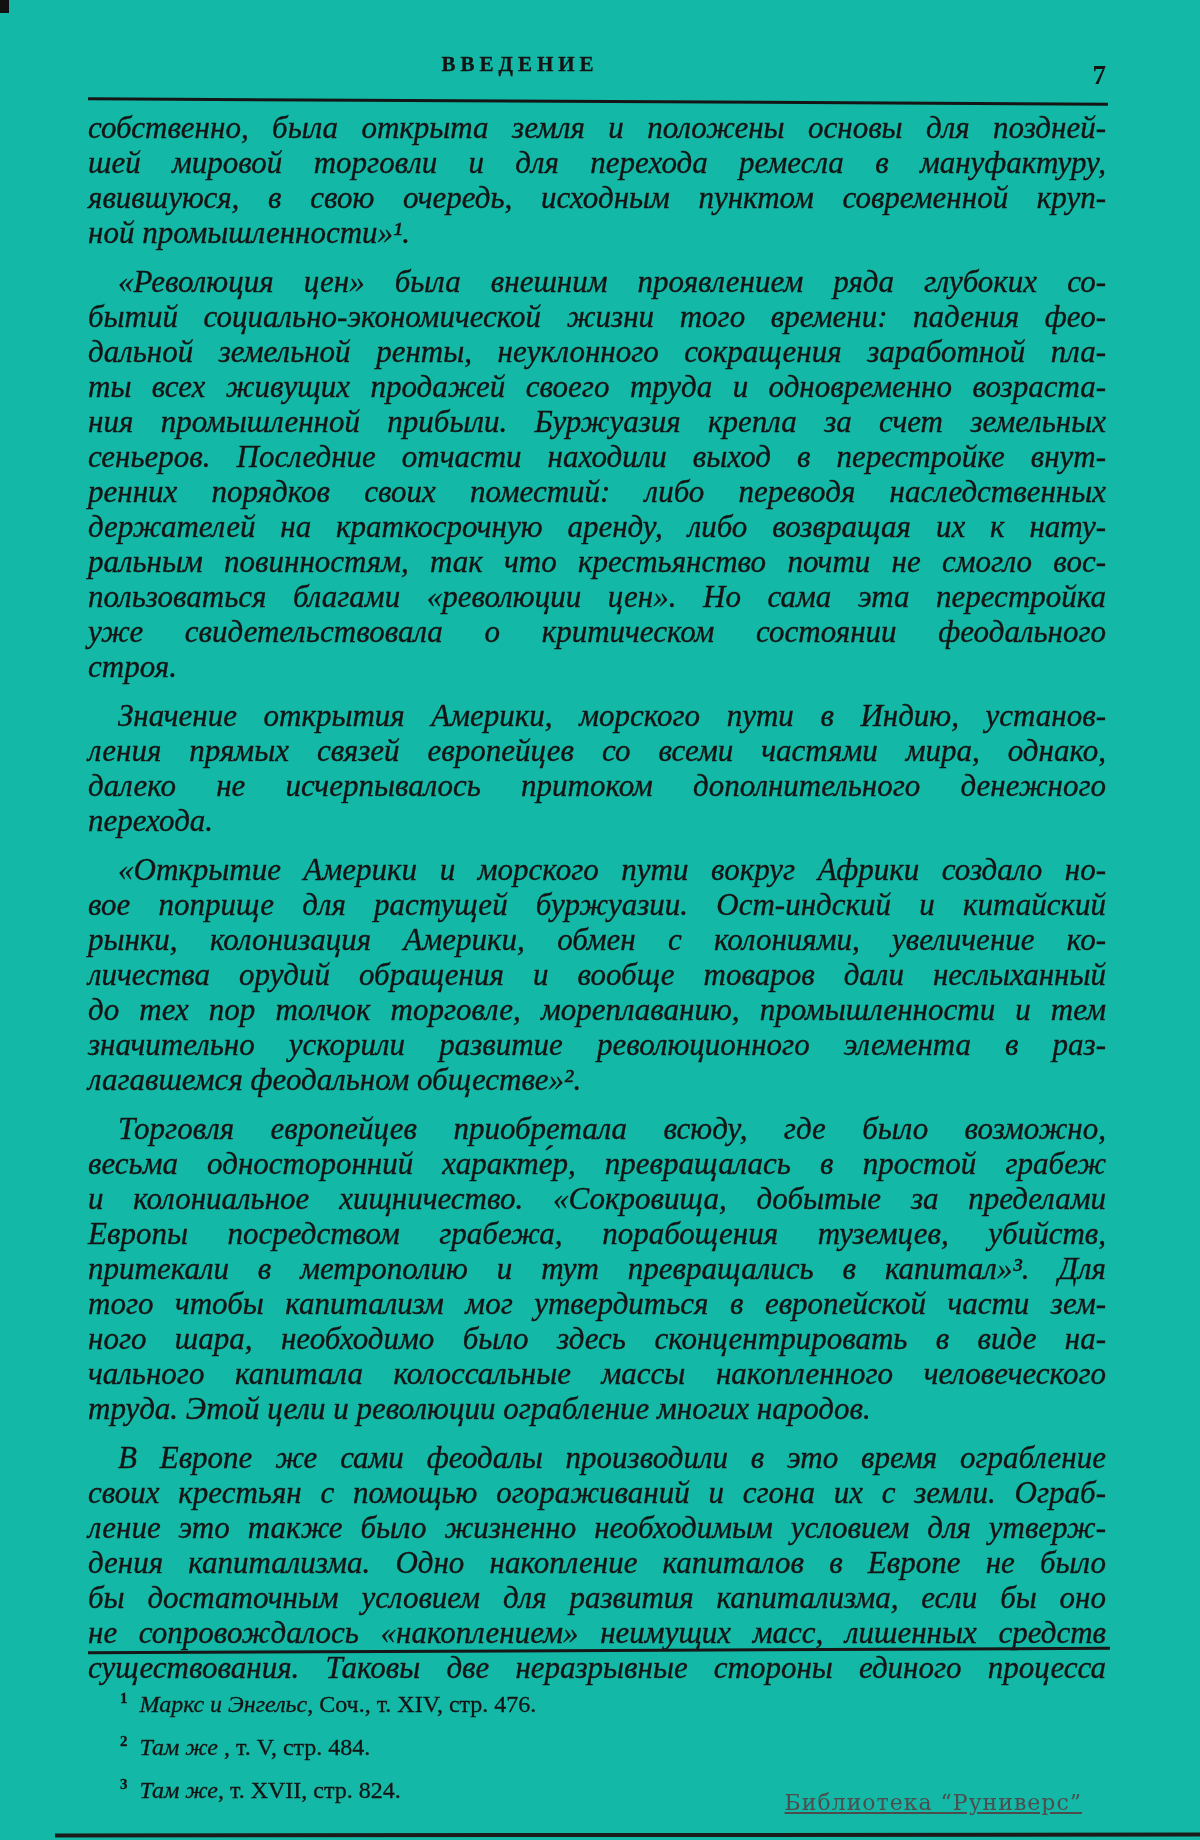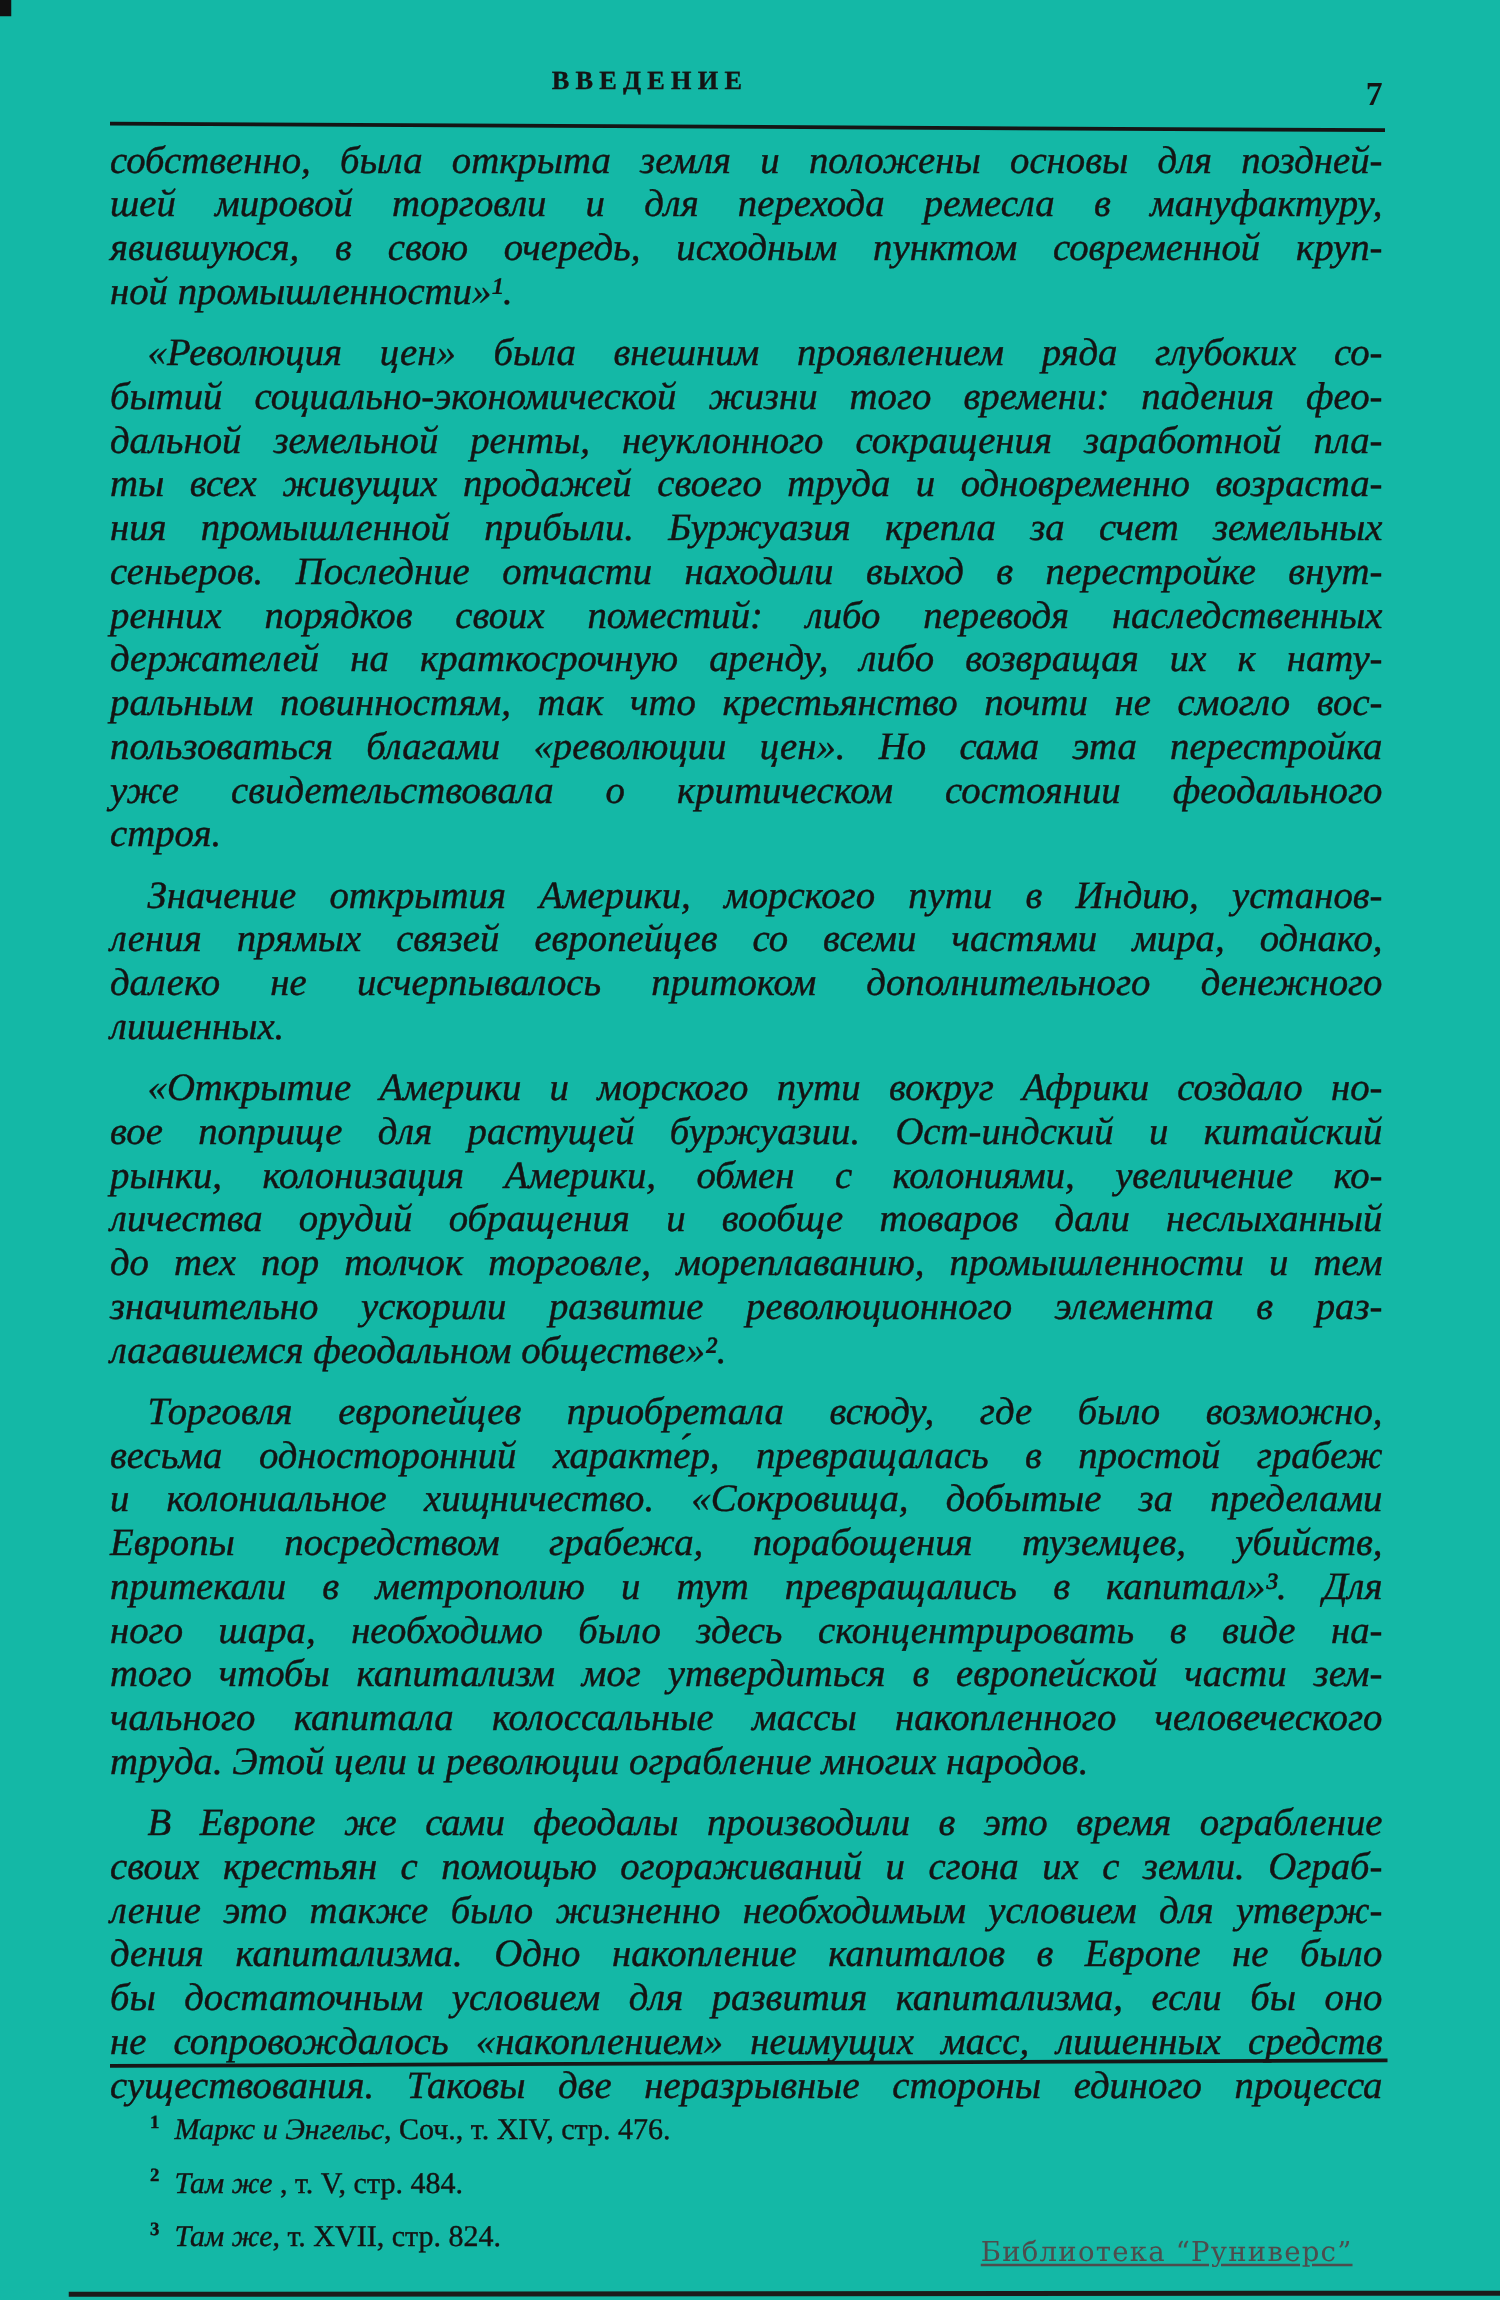--- a/index.html
+++ b/index.html
@@ -103,41 +103,41 @@
       <div class="line">ральным повинностям, так что крестьянство почти не смогло вос-</div>
       <div class="line">пользоваться благами «революции цен». Но сама эта перестройка</div>
       <div class="line">уже свидетельствовала о критическом состоянии феодального</div>
       <div class="line e">строя.</div>
     </div>
 
     <div>
       <div class="line i">Значение открытия Америки, морского пути в Индию, установ-</div>
       <div class="line">ления прямых связей европейцев со всеми частями мира, однако,</div>
       <div class="line">далеко не исчерпывалось притоком дополнительного денежного</div>
-      <div class="line e">лишенных.</div>
+      <div class="line e">перехода.</div>
     </div>
 
     <div>
       <div class="line i">«Открытие Америки и морского пути вокруг Африки создало но-</div>
       <div class="line">вое поприще для растущей буржуазии. Ост-индский и китайский</div>
       <div class="line">рынки, колонизация Америки, обмен с колониями, увеличение ко-</div>
       <div class="line">личества орудий обращения и вообще товаров дали неслыханный</div>
       <div class="line">до тех пор толчок торговле, мореплаванию, промышленности и тем</div>
       <div class="line">значительно ускорили развитие революционного элемента в раз-</div>
       <div class="line e">лагавшемся феодальном обществе»².</div>
     </div>
 
     <div>
       <div class="line i">Торговля европейцев приобретала всюду, где было возможно,</div>
       <div class="line">весьма односторонний характе́р, превращалась в простой грабеж</div>
       <div class="line">и колониальное хищничество. «Сокровища, добытые за пределами</div>
       <div class="line">Европы посредством грабежа, порабощения туземцев, убийств,</div>
       <div class="line">притекали в метрополию и тут превращались в капитал»³. Для</div>
+      <div class="line">того чтобы капитализм мог утвердиться в европейской части зем-</div>
       <div class="line">ного шара, необходимо было здесь сконцентрировать в виде на-</div>
-      <div class="line">того чтобы капитализм мог утвердиться в европейской части зем-</div>
       <div class="line">чального капитала колоссальные массы накопленного человеческого</div>
       <div class="line e">труда. Этой цели и революции ограбление многих народов.</div>
     </div>
 
     <div>
       <div class="line i">В Европе же сами феодалы производили в это время ограбление</div>
       <div class="line">своих крестьян с помощью огораживаний и сгона их с земли. Ограб-</div>
       <div class="line">ление это также было жизненно необходимым условием для утверж-</div>
       <div class="line">дения капитализма. Одно накопление капиталов в Европе не было</div>
       <div class="line">бы достаточным условием для развития капитализма, если бы оно</div>

